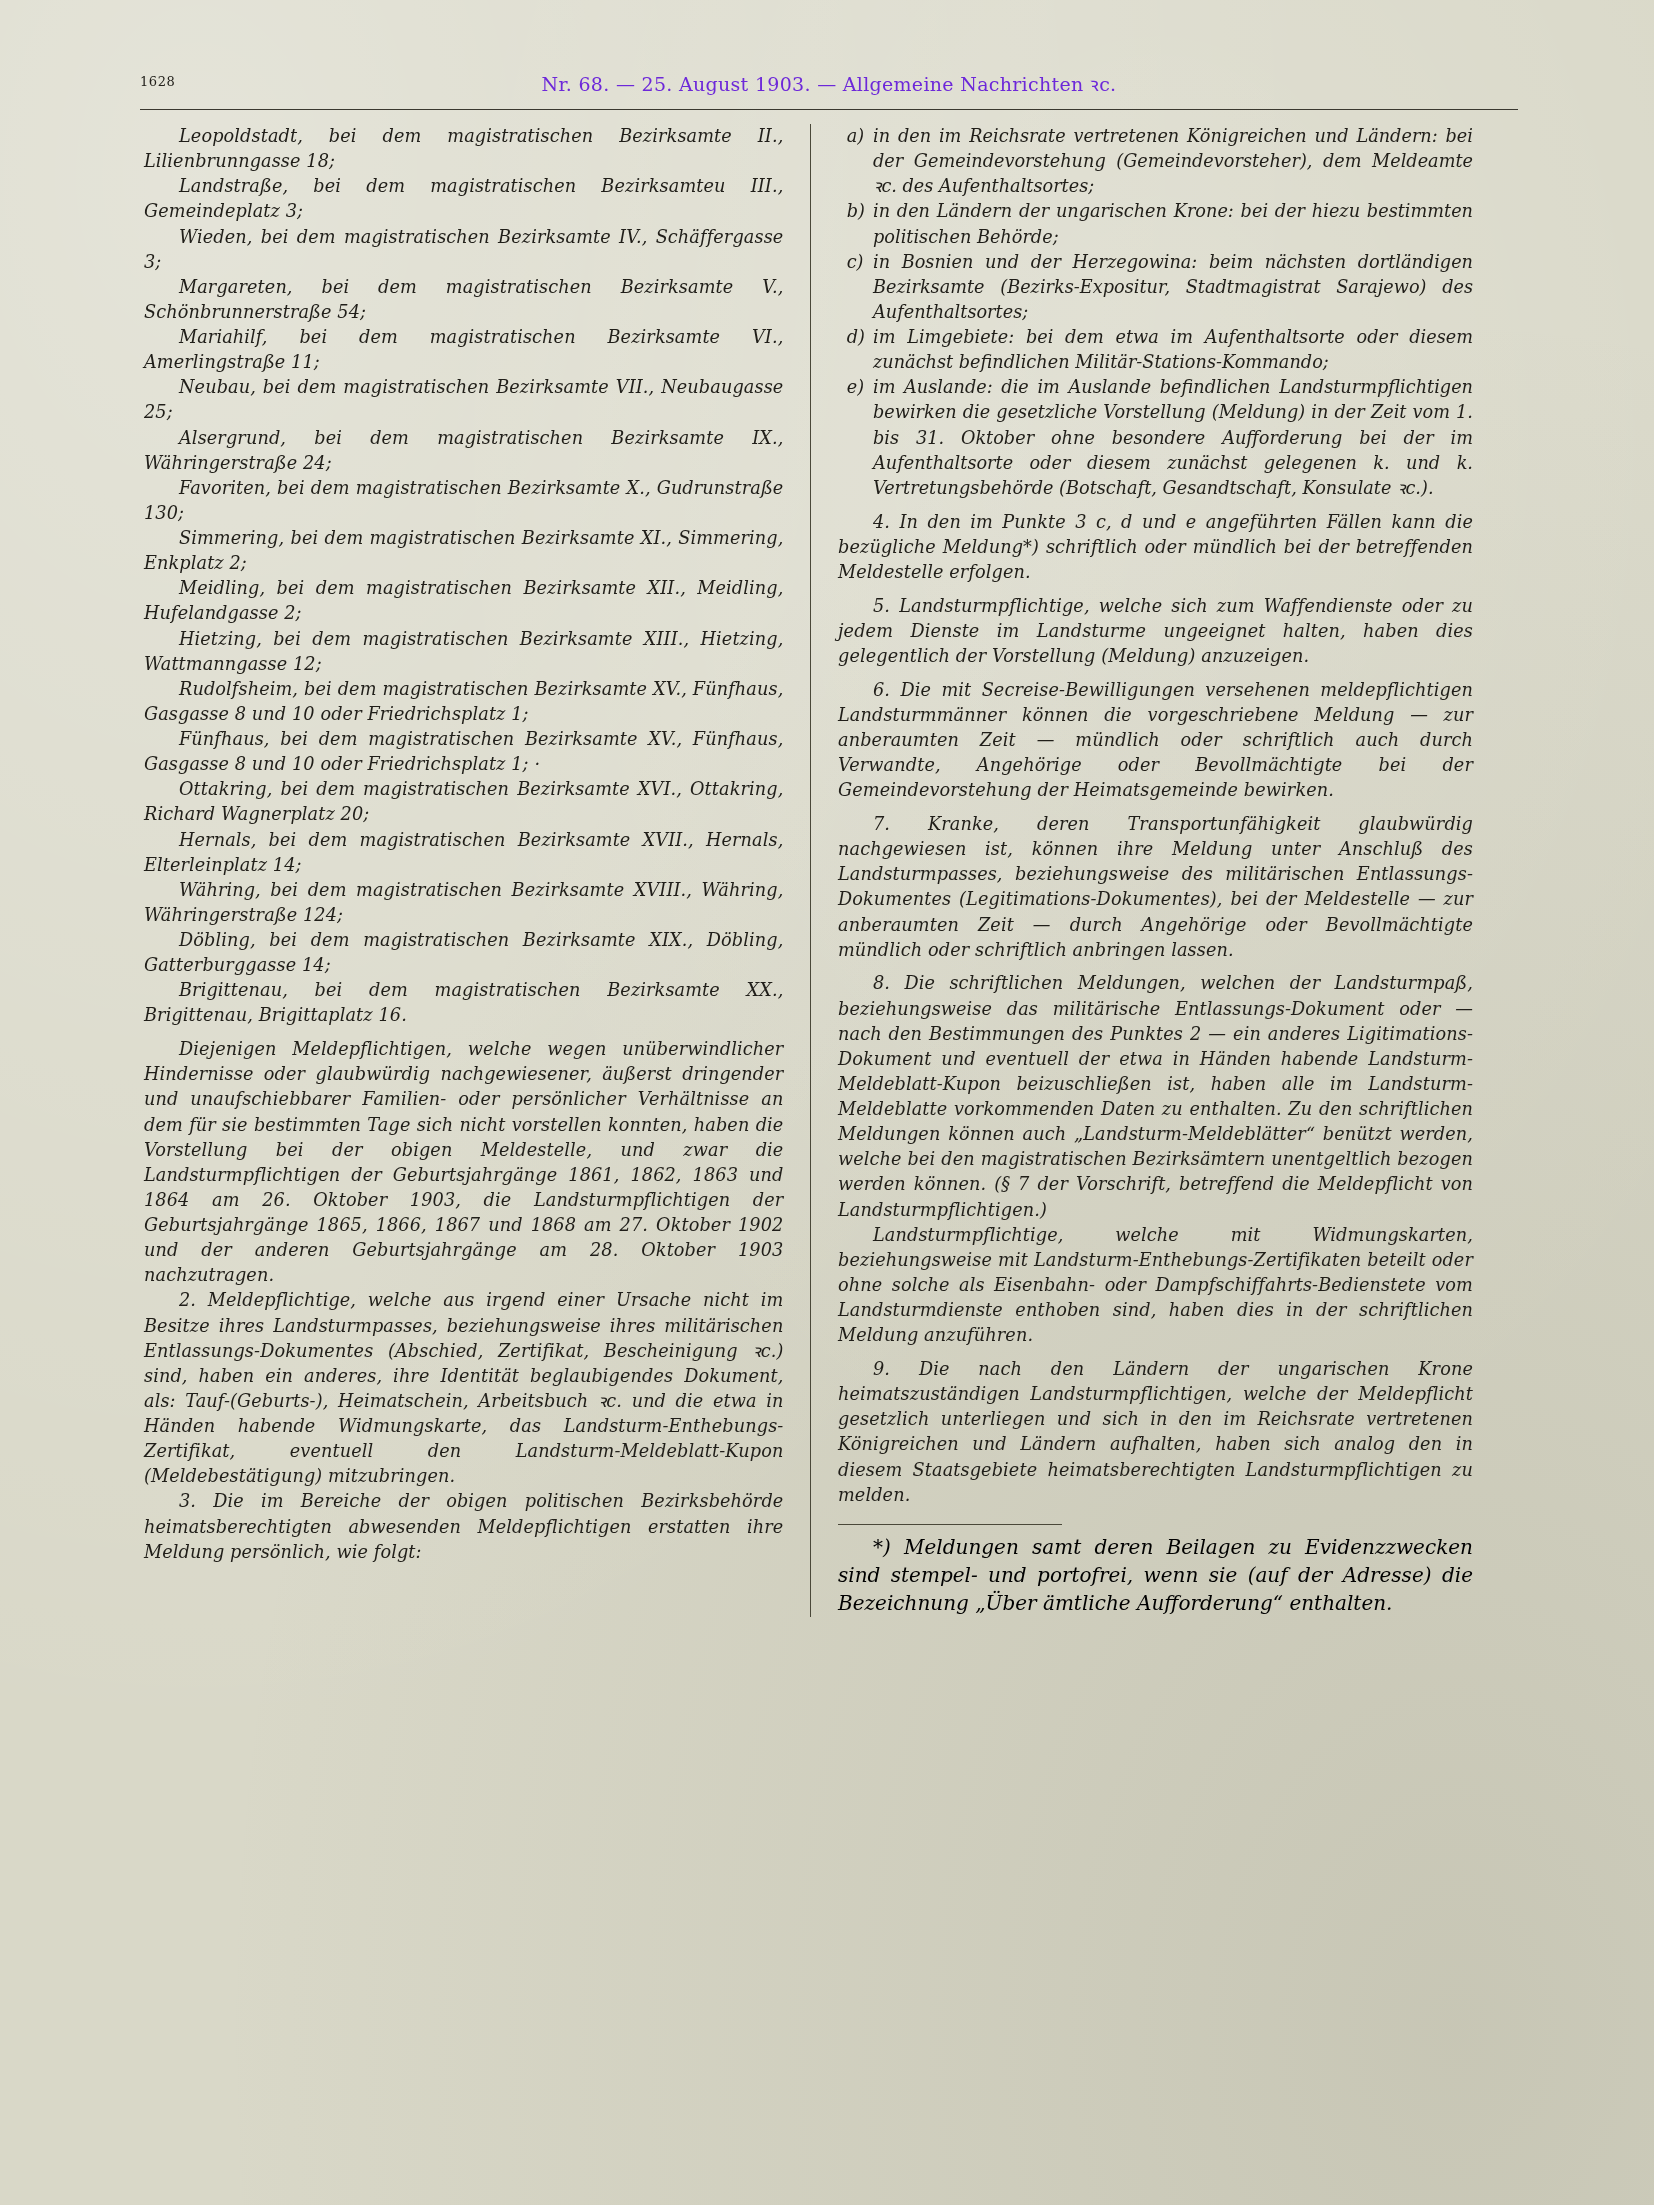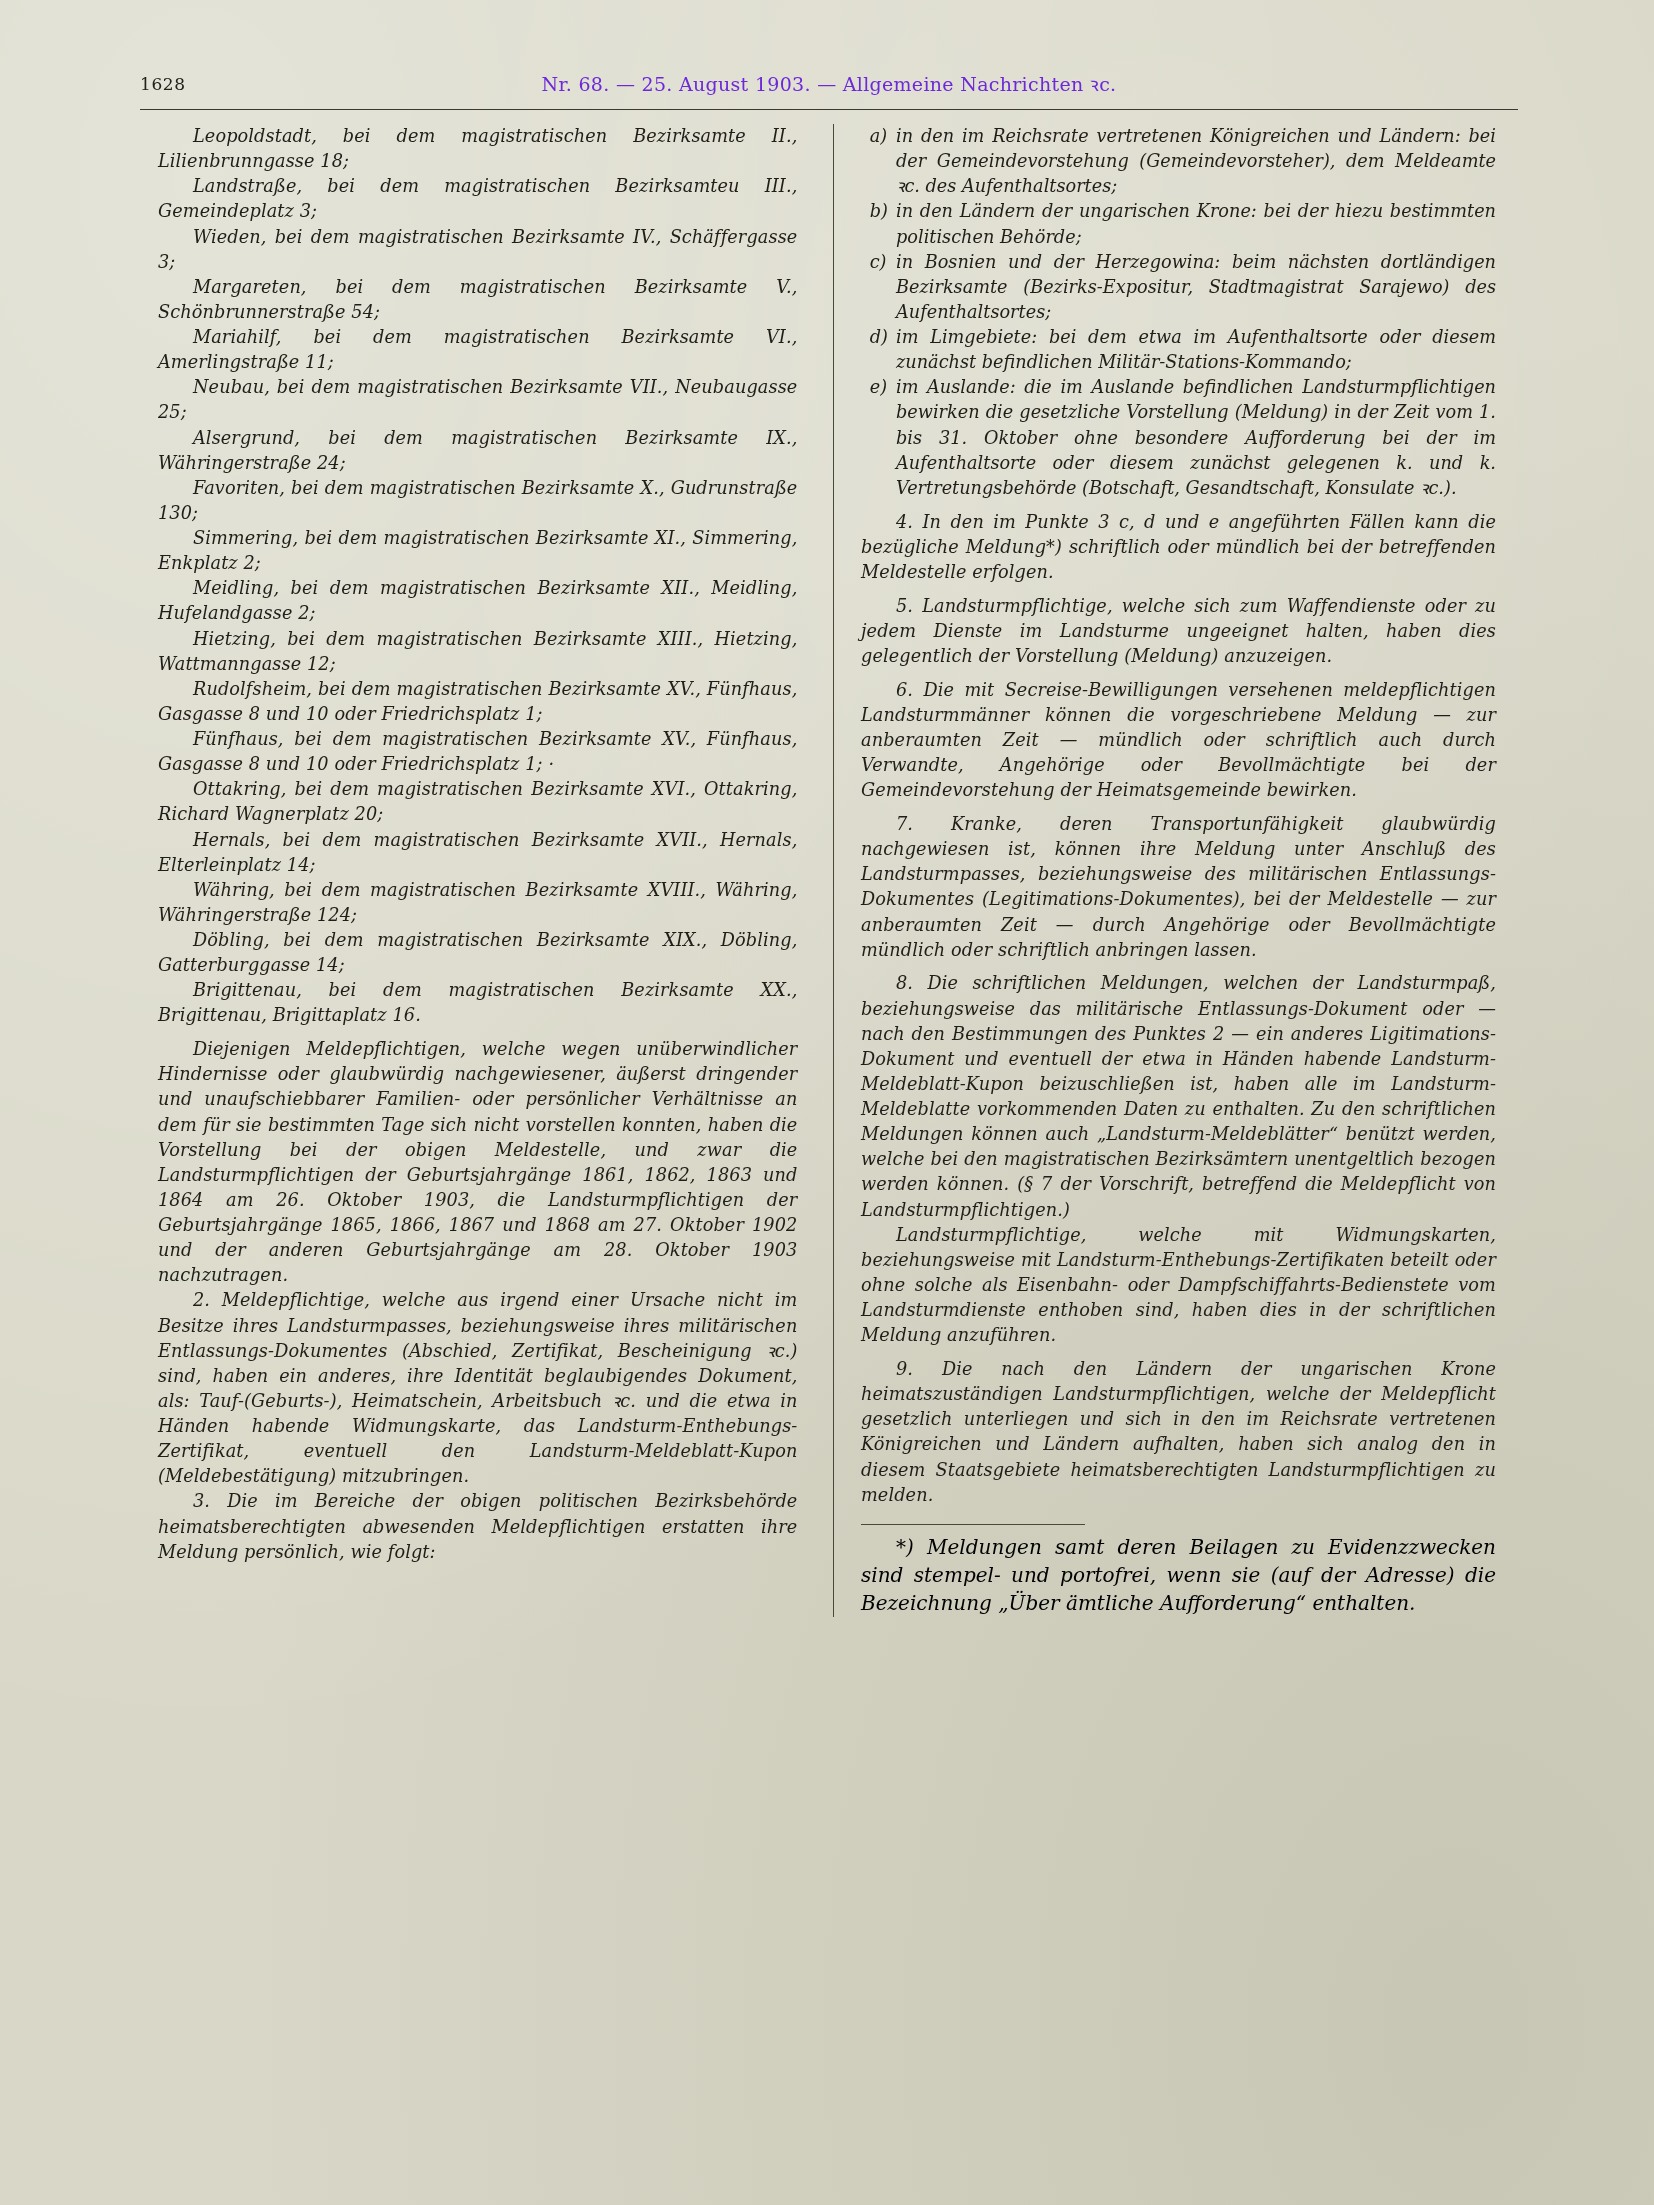--- a/index.html
+++ b/index.html
@@ -37,21 +37,21 @@
     height: 2059px;
   }
   .running-head {
     position: relative;
     height: 37px;
   }
   .folio {
     position: absolute;
     left: 0;
     top: 6.2px;
-    font-size: 17px;
+    font-size: 13px;
     letter-spacing: 0.6px;
     color: #23211c;
   }
   .head-center {
     position: absolute;
     left: 0;
     right: 0;
     top: 2.5px;
     text-align: center;
     font-size: 19px;
@@ -61,24 +61,24 @@
   .rule {
     position: absolute;
     left: 0;
     top: 41px;
     width: 100%;
     border-top: 1.2px solid #3a382f;
   }
   .columns {
     position: absolute;
     top: 56px;
-    left: 18px;
+    left: 4px;
     width: 100%;
     display: flex;
-    gap: 12px;
+    gap: 3px;
   }
   .col {
     width: 663px;
     box-sizing: border-box;
   }
   .col.left { padding-right: 23.6px; }
   .col.right { padding-left: 27px; border-left: 1.2px solid #4a4839; }
   p {
     margin: 0;
     font-size: 17.7px;

